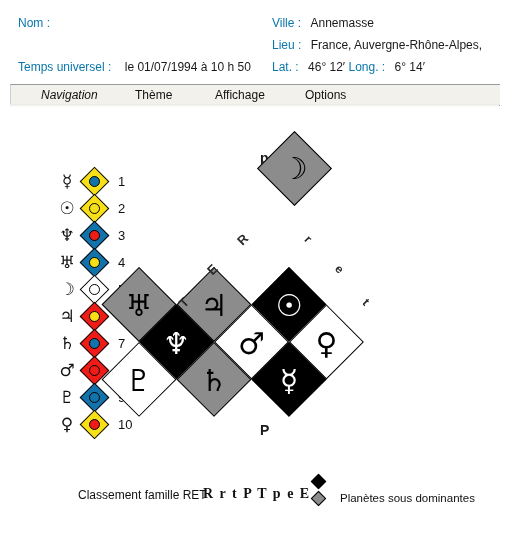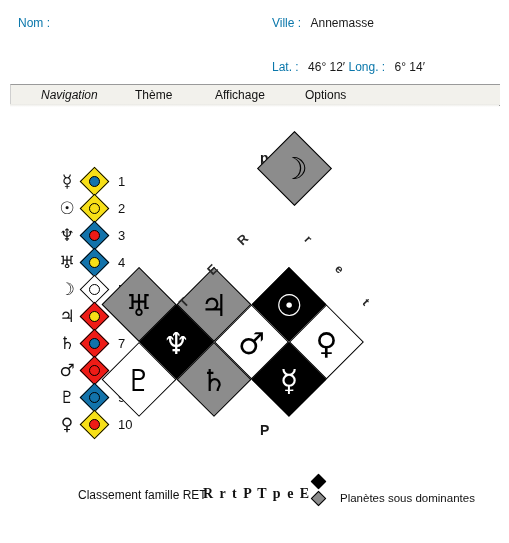--- a/index.html
+++ b/index.html
@@ -154,26 +154,34 @@
 <body>
 
 <div class="header">
 
   <div class="hrow r1 c-left">
     <span class="lbl inl">Nom :</span>
     <span class="val inl" style="margin-left:6px"></span>
   </div>
 
 
+  <div class="hrow r3 c-left">
+    <span class="lbl inl">Temps universel :</span>
+    <span class="val inl" style="margin-left:10px">le 01/07/1994 à  10 h 50</span>
+  </div>
 
   <div class="hrow r1 c-right">
     <span class="lbl inl">Ville :</span>
     <span class="val inl" style="margin-left:6px">Annemasse</span>
   </div>
 
+  <div class="hrow r2 c-right">
+    <span class="lbl inl">Lieu :</span>
+    <span class="val inl" style="margin-left:6px">France, Auvergne-Rhône-Alpes,</span>
+  </div>
 
   <div class="hrow r3 c-right">
     <span class="lbl inl">Lat. :</span>
     <span class="val inl" style="margin-left:6px">46° 12′</span>
     <span class="lbl inl" style="">Long. :</span>
     <span class="val inl" style="margin-left:6px">6° 14′</span>
   </div>
 </div>
 
 <div class="menubar">

